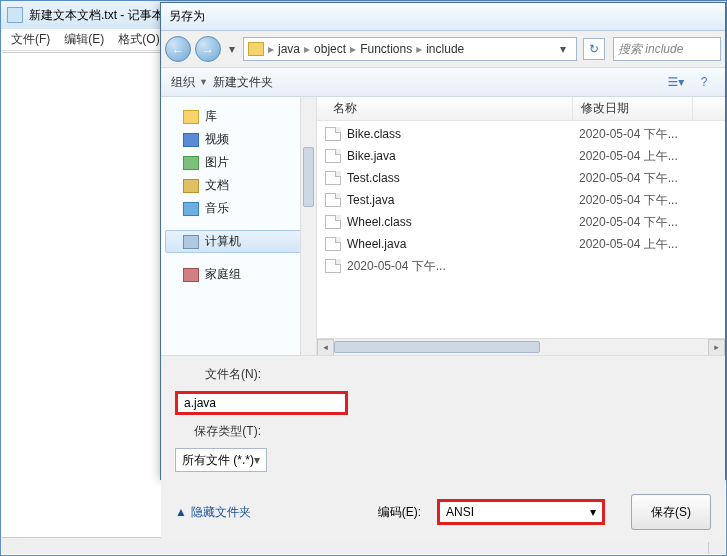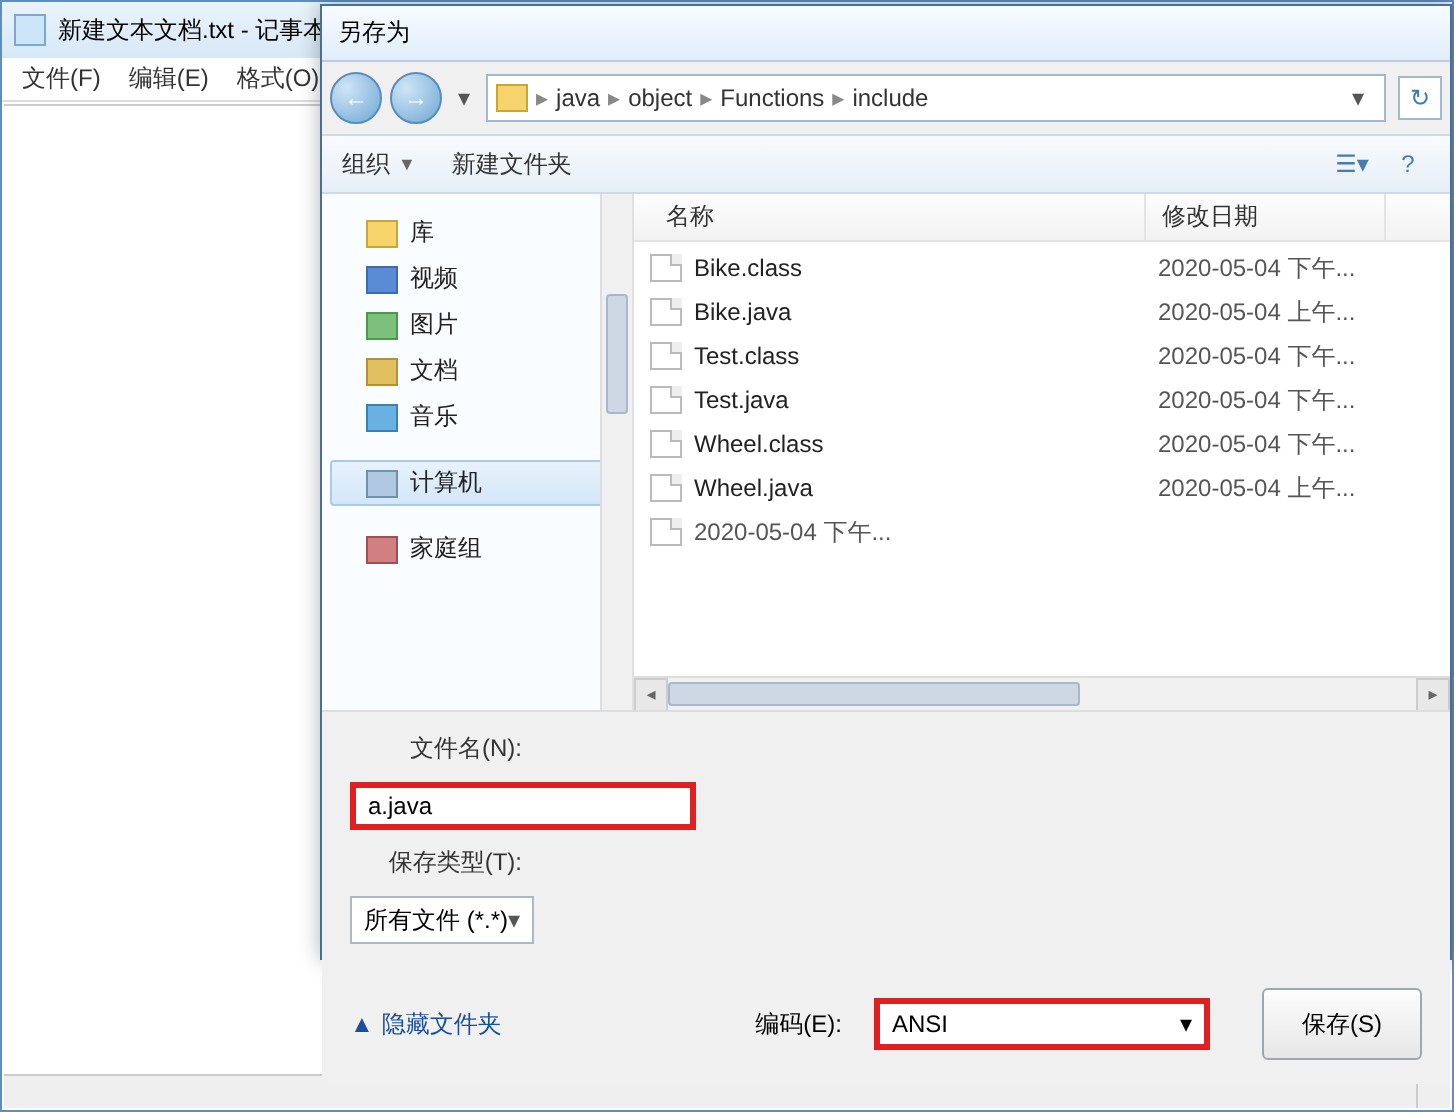--- a/index.html
+++ b/index.html
@@ -22,21 +22,21 @@
 .nav-back,.nav-fwd{width:26px;height:26px;border-radius:50%;background:radial-gradient(circle at 30% 30%,#cfe5f7,#6ea8d4);border:1px solid #5a8cbb;display:flex;align-items:center;justify-content:center;color:#fff;}
 .nav-dd{width:14px;height:26px;display:flex;align-items:center;justify-content:center;color:#555;}
 .addrbar{flex:1;height:24px;background:#fff;border:1px solid #a0b8d0;display:flex;align-items:center;padding:0 4px;gap:2px;}
 .addr-icon{width:16px;height:14px;background:#f6d36b;border:1px solid #c9a732;}
 .crumb{display:flex;align-items:center;gap:2px;color:#333;}
 .crumb .sep{color:#888;padding:0 2px;}
 .addr-end{display:flex;align-items:center;gap:2px;margin-left:auto;}
 .addr-btn{width:18px;height:18px;display:flex;align-items:center;justify-content:center;color:#555;}
 .refresh{width:22px;height:22px;border:1px solid #a0b8d0;background:#fff;margin-left:2px;display:flex;align-items:center;justify-content:center;color:#3a7ab8;}
 .searchbox{width:108px;height:24px;background:#fff;border:1px solid #a0b8d0;margin-left:4px;display:flex;align-items:center;padding:0 4px;color:#888;font-style:italic;}
-.sa-toolbar{height:30px;background:linear-gradient(#f8fbfe,#e6eef7);border-top:1px solid #d0dae6;border-bottom:1px solid #d0dae6;display:flex;align-items:center;padding:0 10px;gap:18px;color:#333;}
+.sa-toolbar{height:30px;background:linear-gradient(#f8fbfe,#e6eef7);border-top:1px solid #d0dae6;border-bottom:1px solid #d0dae6;display:flex;align-items:center;padding:0 10px;gap:5px;color:#333;}
 .tb-item{display:flex;align-items:center;gap:4px;}
 .tb-dd{color:#666;font-size:9px;}
 .tb-right{margin-left:auto;display:flex;gap:6px;}
 .tb-icon{width:22px;height:20px;border:1px solid transparent;display:flex;align-items:center;justify-content:center;color:#4a7bb0;}
 .sa-body{display:flex;height:258px;background:#fff;}
 .sa-tree{width:156px;border-right:1px solid #e0e0e0;padding:8px 4px;overflow:hidden;position:relative;background:#fafdff;}
 .tree-item{display:flex;align-items:center;gap:6px;padding:3px 4px 3px 18px;color:#222;}
 .tree-item.group{margin-top:10px;}
 .tree-item.sel{background:linear-gradient(#e8f2fc,#d3e6f8);border:1px solid #a9cbe9;border-radius:2px;padding:2px 3px 2px 17px;}
 .ic{width:16px;height:14px;display:inline-block;}
@@ -130,20 +130,23 @@
         </span>
       <span class="crumb">
           <span class="sep">▸</span>
           <span>include</span>
         </span>
       <div class="addr-end">
         <div class="addr-btn">▾</div>
       </div>
     </div>
     <div class="refresh">↻</div>
+    <div class="searchbox">
+      <span>搜索 include</span>
+    </div>
   </div>
   <div class="sa-toolbar">
     <div class="tb-item">
         <span>组织</span>
         <span class="tb-dd">▼</span>
       </div>
     <div class="tb-item">
         <span>新建文件夹</span>
       </div>
     <div class="tb-right">

